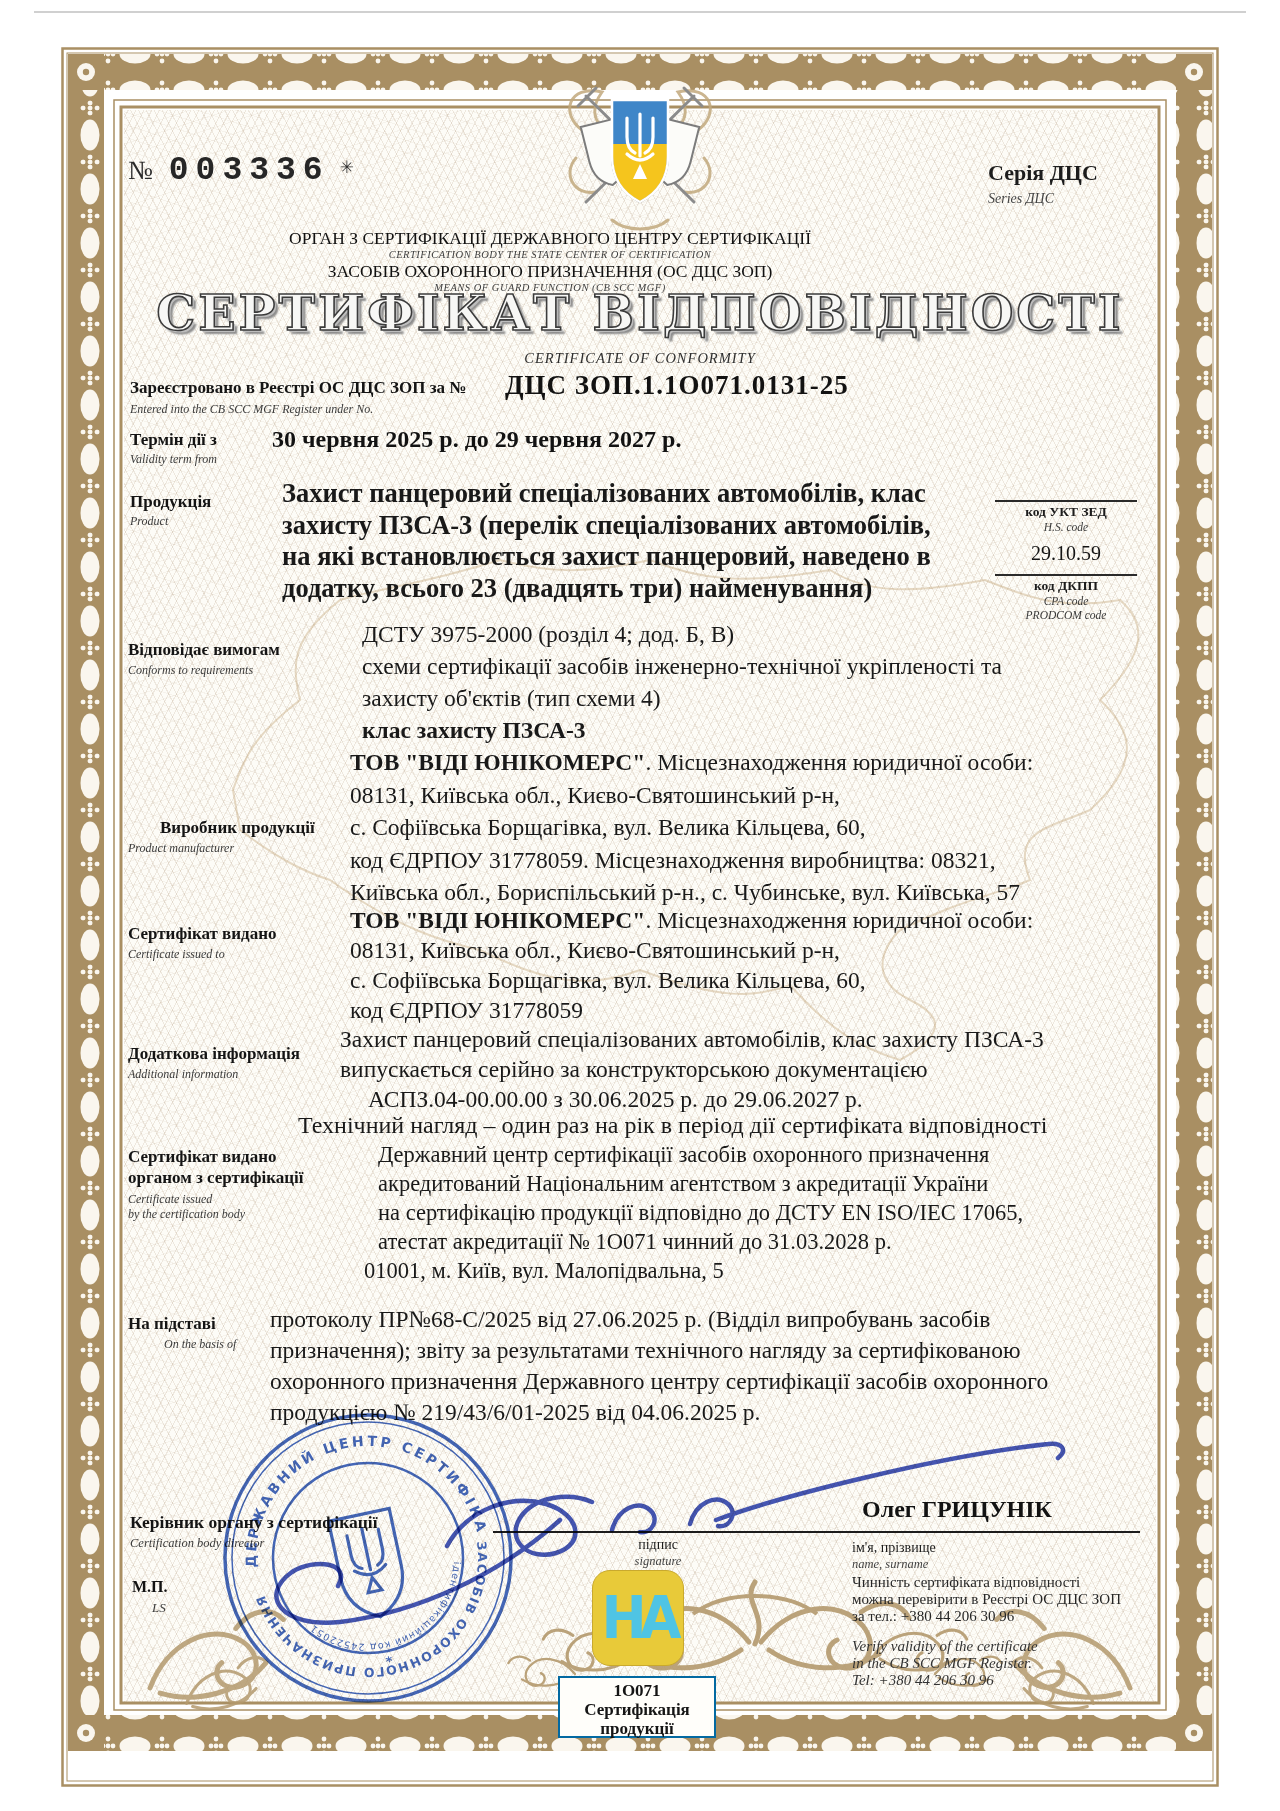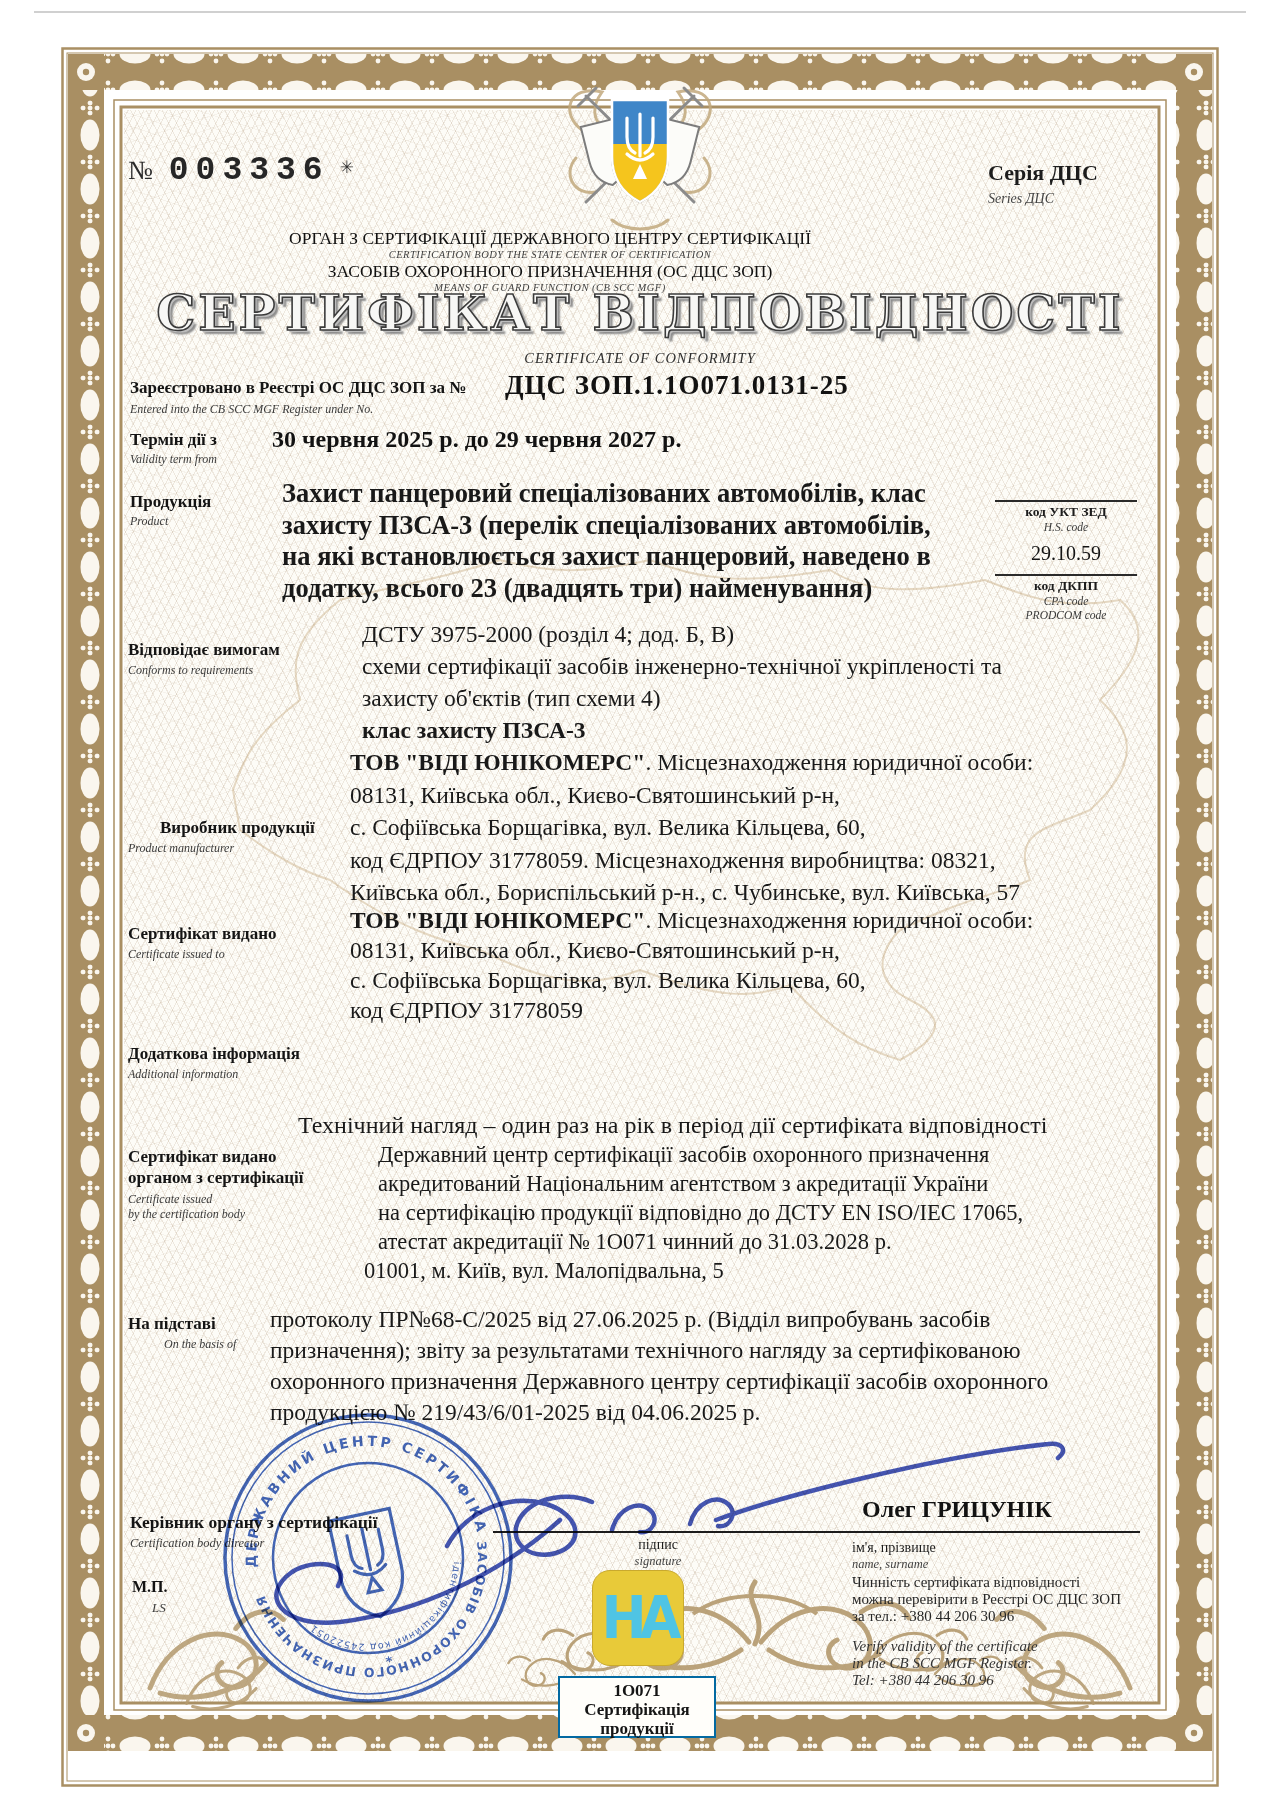--- a/index.html
+++ b/index.html
@@ -261,20 +261,25 @@
   <div class="lbl-en txt" style="left:128px;top:947px;">Certificate issued to</div>
   <div class="block txt" style="left:350px;top:905px;font-size:23.5px;line-height:30px;">
     <div><span style="font-weight:bold;">ТОВ "ВІДІ ЮНІКОМЕРС"</span><span>. Місцезнаходження юридичної особи:</span></div>
     <div>08131, Київська обл., Києво-Святошинський р-н,</div>
     <div>с. Софіївська Борщагівка, вул. Велика Кільцева, 60,</div>
     <div>код ЄДРПОУ 31778059</div>
   </div>
 
   <div class="lbl txt" style="left:128px;top:1044px;">Додаткова інформація</div>
   <div class="lbl-en txt" style="left:128px;top:1067px;">Additional information</div>
+  <div class="block txt" style="left:340px;top:1024px;font-size:23.5px;line-height:30px;">
+    <div>Захист панцеровий спеціалізованих автомобілів, клас захисту ПЗСА-3</div>
+    <div>випускається серійно за конструкторською документацією</div>
+    <div style="padding-left:28px;">АСПЗ.04-00.00.00 з 30.06.2025 р. до 29.06.2027 р.</div>
+  </div>
   <div class="block txt" style="left:298px;top:1112px;font-size:24px;">
     <div>Технічний нагляд – один раз на рік в період дії сертифіката відповідності</div>
   </div>
 
   <div class="lbl txt" style="left:128px;top:1146px;line-height:21px;">
     <div>Сертифікат видано</div>
     <div>органом з сертифікації</div>
   </div>
   <div class="lbl-en txt" style="left:128px;top:1192px;line-height:15px;">
     <div>Certificate issued</div>

